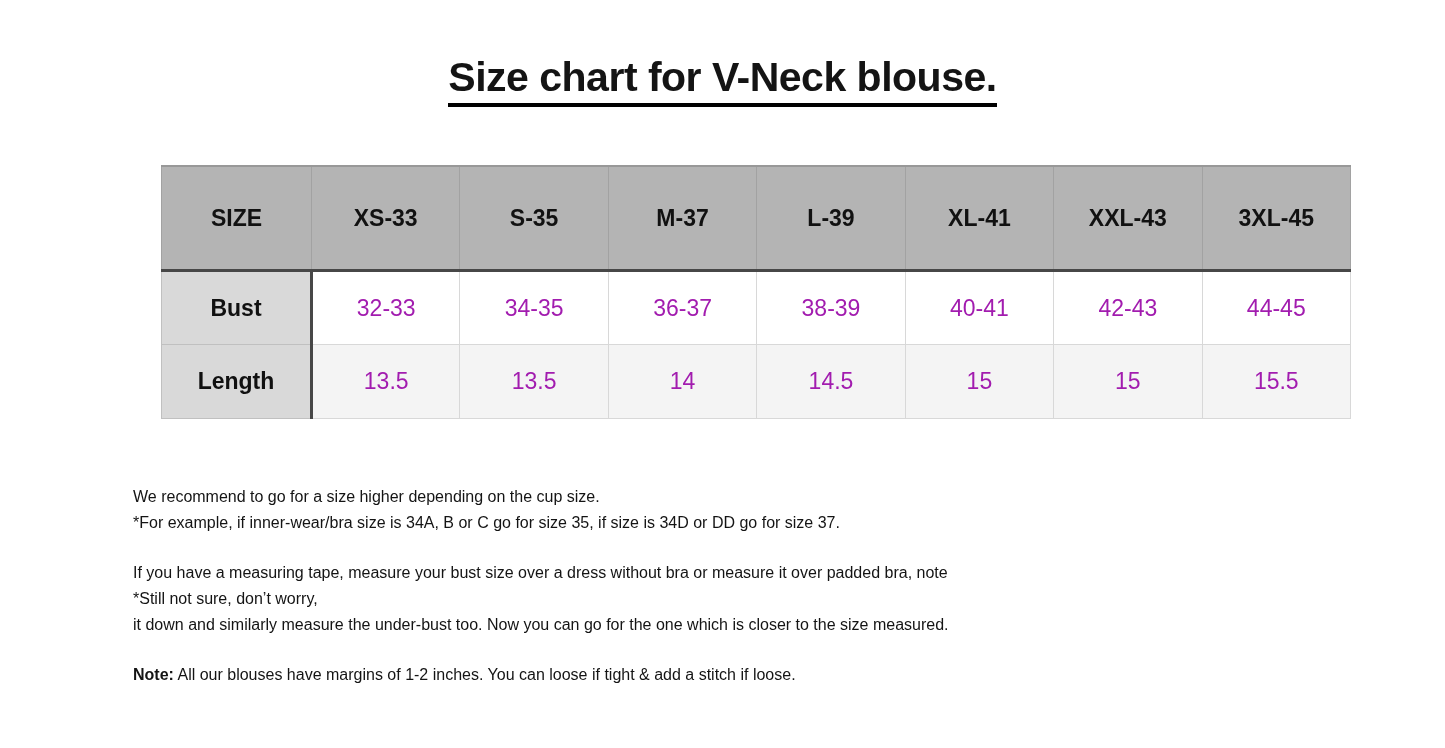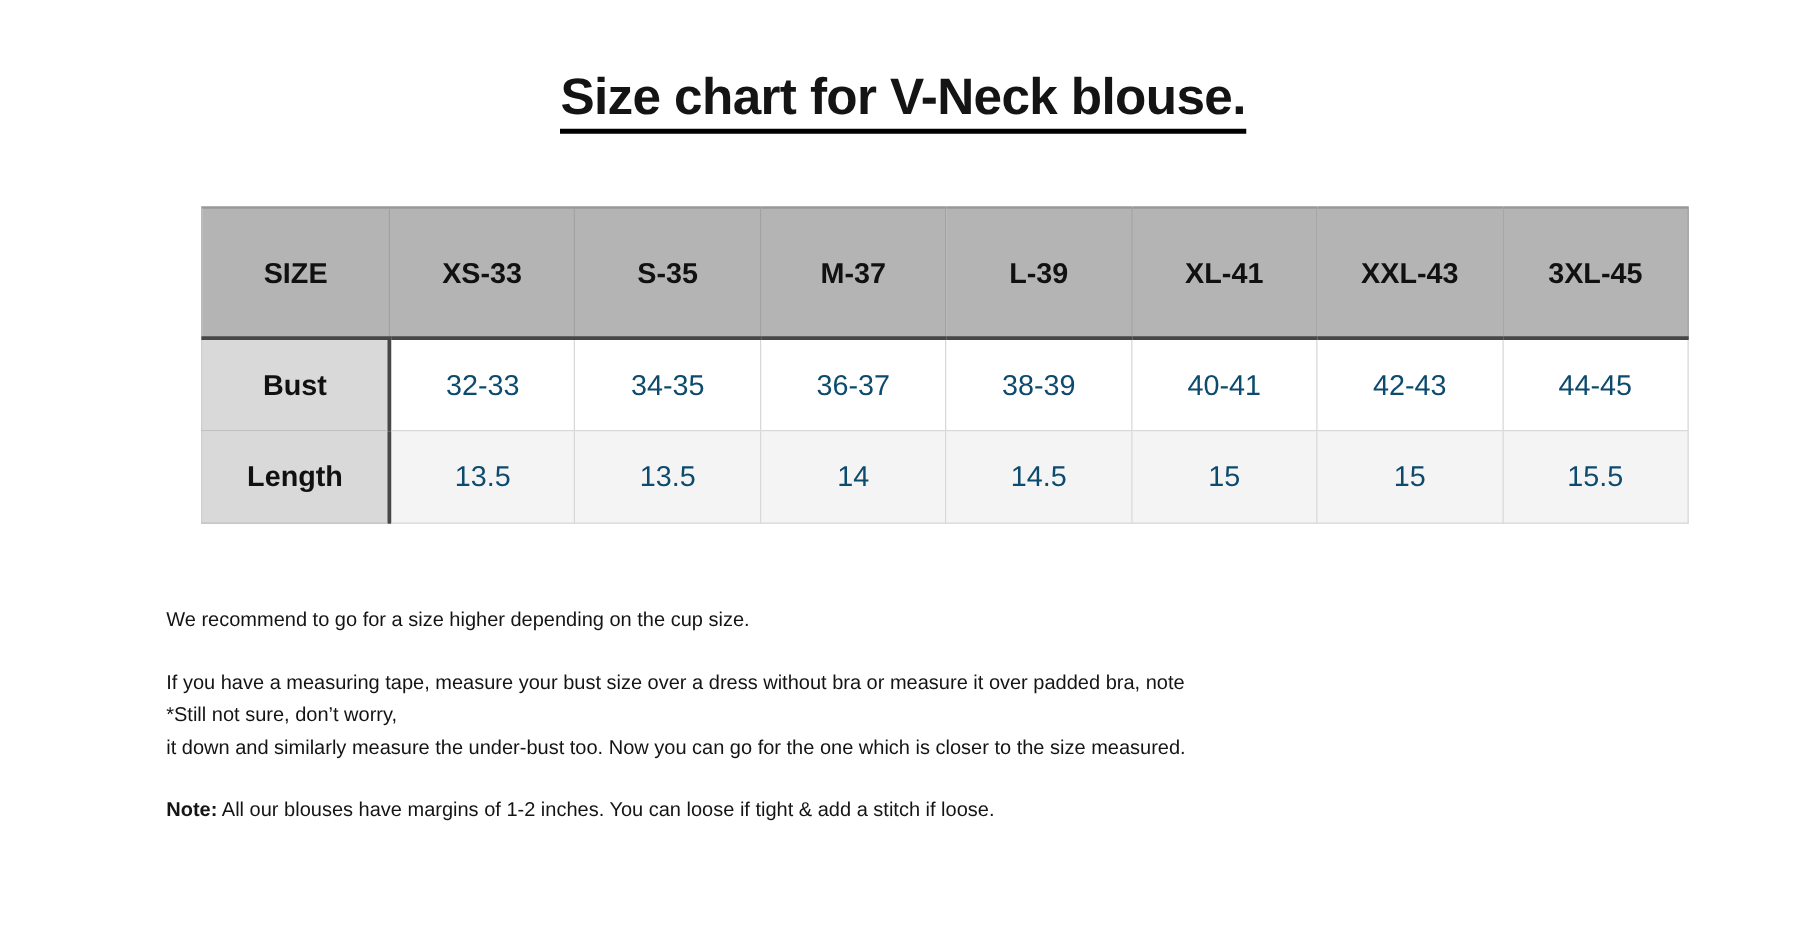--- a/index.html
+++ b/index.html
@@ -57,21 +57,21 @@
   table.size-chart tbody th {
     background: var(--label_bg, #d9d9d9);
     font-weight: bold;
     color: #111111;
     line-height: 1.15;
     border: 1px solid #c0c0c0;
     border-right: 3px solid var(--dark_border, #474747);
   }
   table.size-chart tbody td {
     background: #ffffff;
-    color: #0c4a6e;
+    color: #a21caf;
     border: 1px solid #d8d8d8;
   }
   table.size-chart tbody tr { height: 74px; }
   table.size-chart tbody tr.stripe td { background: var(--stripe_bg, #f4f4f4); }
 
   
   .body-text {
     position: absolute;
     left: 133px;
     top: 484px;
@@ -136,20 +136,21 @@
         <td>15</td>
         <td>15</td>
         <td>15.5</td>
       </tr>
     </tbody>
   </table>
 
   <div class="body-text">
     <div class="para">
       <div class="line">We recommend to go for a size higher depending on the cup size.</div>
+      <div class="line">*For example, if inner-wear/bra size is 34A, B or C go for size 35, if size is 34D or DD go for size 37.</div>
     </div>
     <div class="para">
       <div class="line">If you have a measuring tape, measure your bust size over a dress without bra or measure it over padded bra, note</div>
       <div class="line">*Still not sure, don’t worry,</div>
       <div class="line">it down and similarly measure the under-bust too. Now you can go for the one which is closer to the size measured.</div>
     </div>
     <div class="para">
       <div class="line"><span class="note-label">Note:</span><span> All our blouses have margins of 1-2 inches. You can loose if tight &amp; add a stitch if loose.</span></div>
     </div>
   </div>

